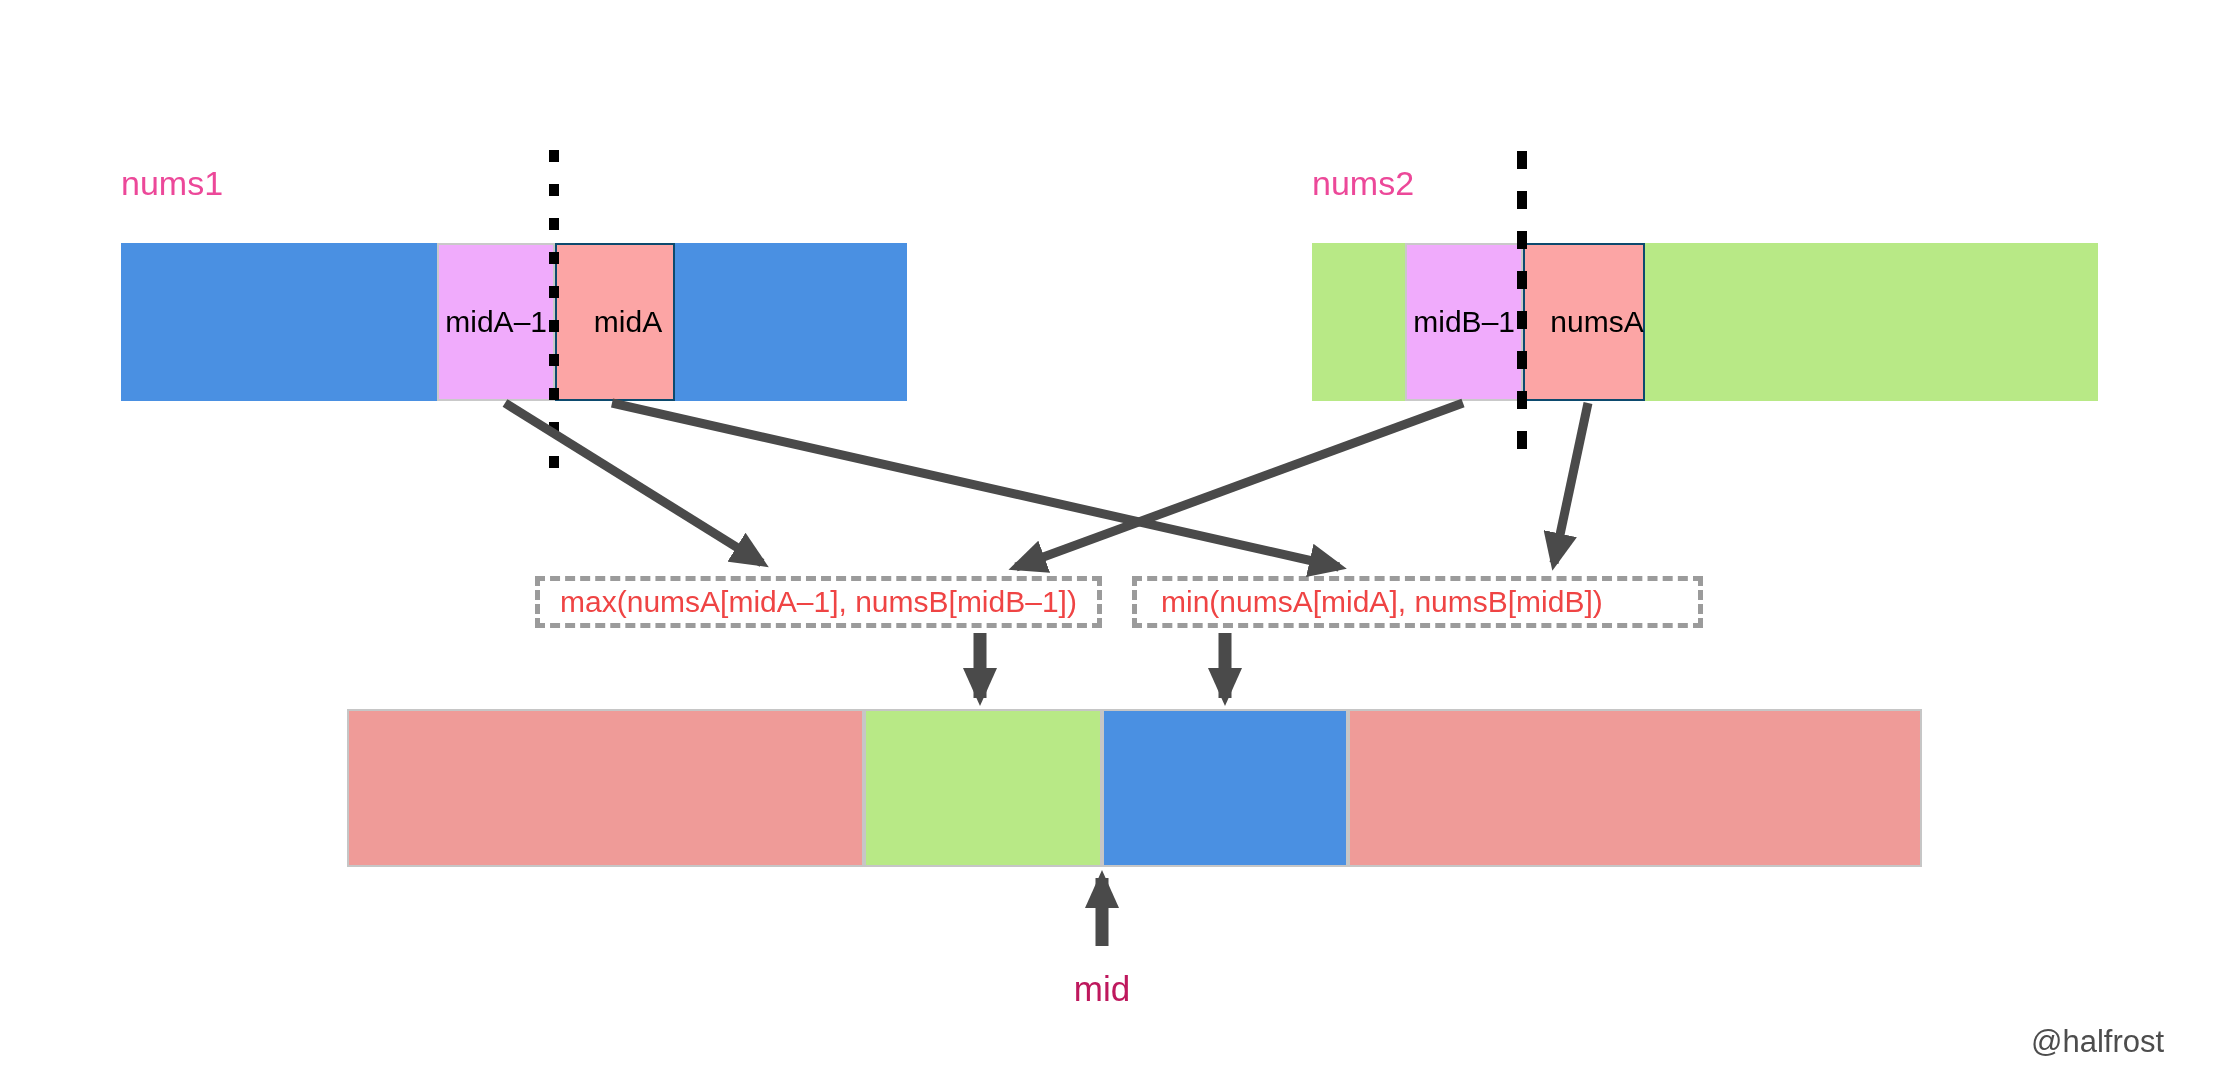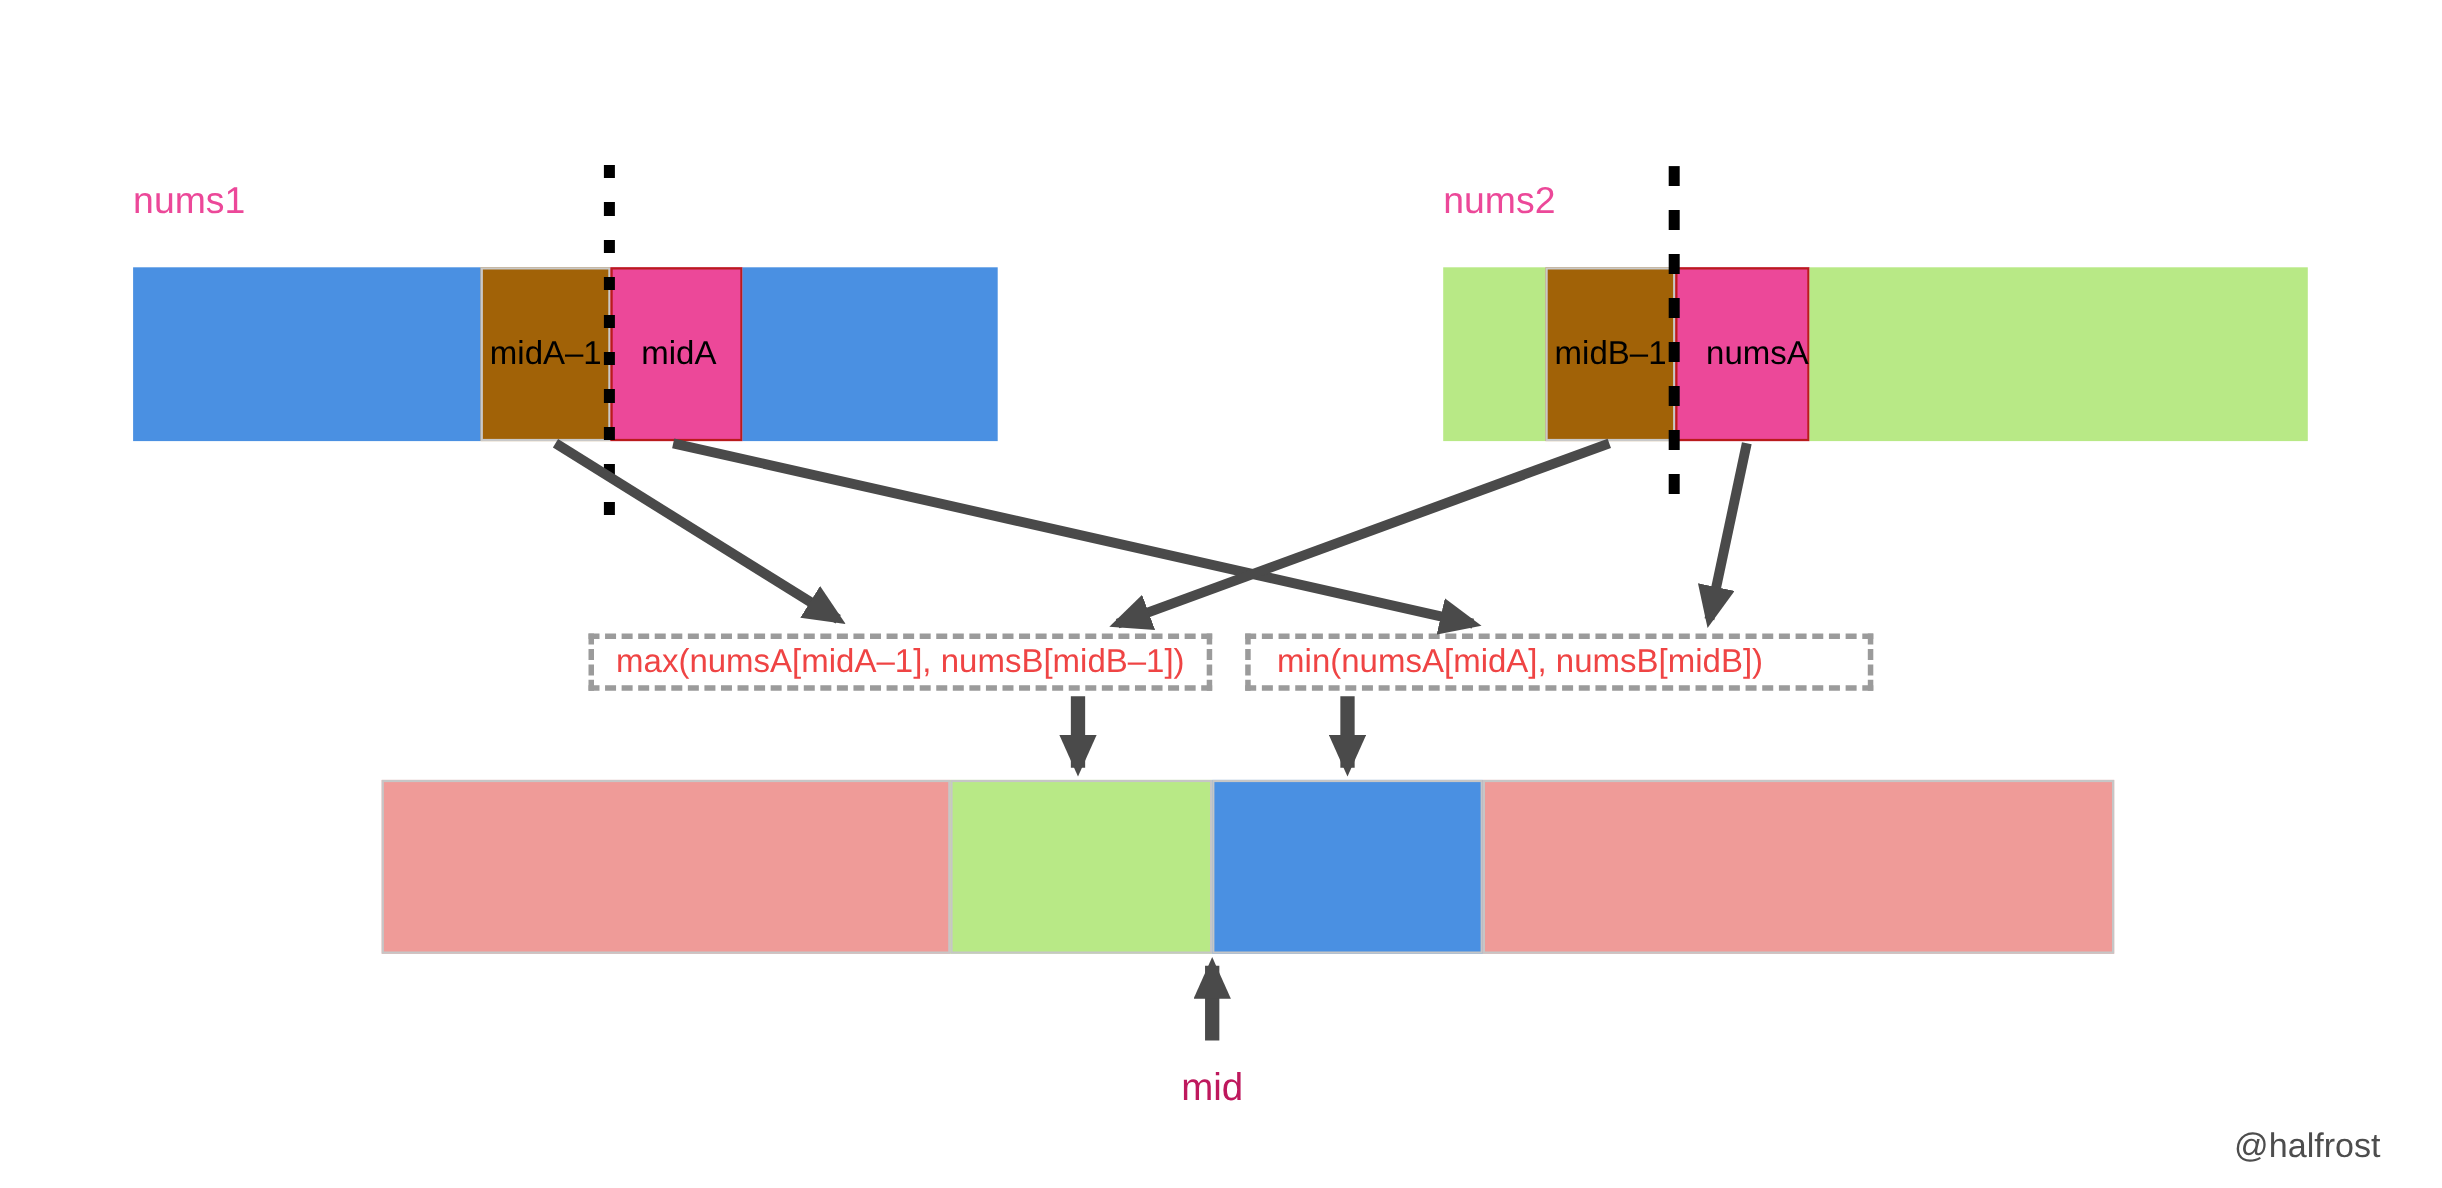--- a/index.html
+++ b/index.html
@@ -15,22 +15,22 @@
     font-size:34px;color:#ec4899;line-height:1;white-space:nowrap;
   }
   .bar{display:flex;flex-direction:row;}
   .seg{
     box-sizing:border-box;height:100%;
     display:flex;align-items:center;
     font-size:30px;color:#000000;white-space:nowrap;
   }
   .seg.blue{background:#4A90E2;}
   .seg.green{background:#B8E986;}
-  .seg.lgray{background:#a16207;border:2px solid #C9C9C9;justify-content:flex-end;padding-right:6px;}
-  .seg.dgray{background:#ec4899;border:2px solid #b91c1c;justify-content:flex-start;padding-left:26px;}
+  .seg.lgray{background:#f0abfc;border:2px solid #C9C9C9;justify-content:flex-end;padding-right:6px;}
+  .seg.dgray{background:#fca5a5;border:2px solid #0c4a6e;justify-content:center;padding-left:26px;}
   .seg.salmon{background:#EF9B98;border:2px solid #C9C9C9;}
   .merged .seg{border:2px solid #C6C6C6;}
   .merged .seg.green{background:#B8E986;}
   .merged .seg.blue{background:#4A90E2;}
   .dotline{
     width:10px;
     background:repeating-linear-gradient(to bottom,#000000 0px,#000000 12px,transparent 12px,transparent 34px);
   }
   .dotline2{
     width:10px;

